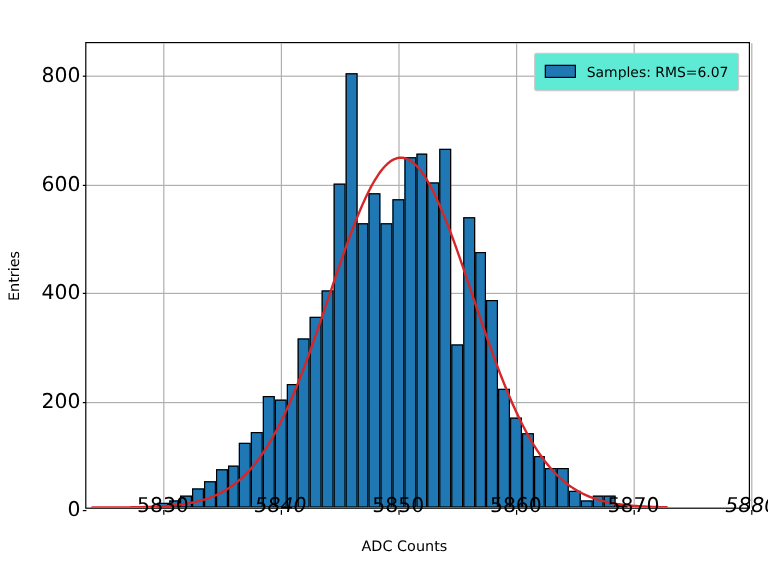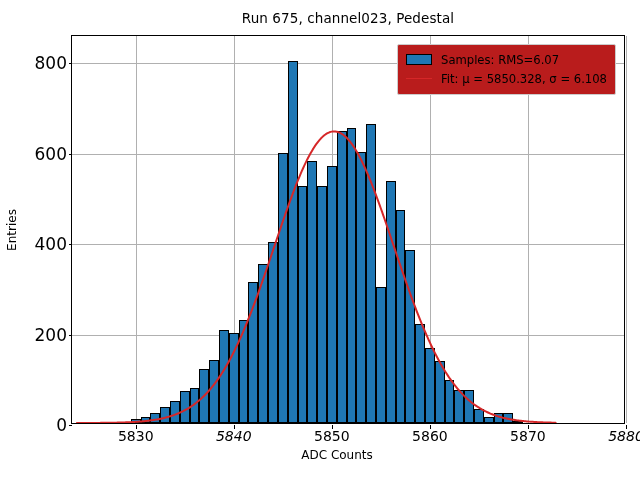--- a/index.html
+++ b/index.html
@@ -23,21 +23,21 @@
   #plotclip{position:absolute;inset:0;overflow:hidden;}
 
   .gridline-h,.gridline-v{position:absolute;background:#b0b0b0;}
   .gridline-h{left:0;width:100%;height:1px;}
   .gridline-v{top:0;height:100%;width:1px;}
 
   
   .xtick{position:absolute;top:389px;width:1px;height:3.5px;background:#000;}
   .ytick{position:absolute;left:-3.5px;width:3.5px;height:1px;background:#000;}
   .xticklabel{
-    position:absolute;top:392px;font-size:14px;color:#000;
+    position:absolute;top:376px;font-size:17px;color:#000;
     transform:translateX(-50%);white-space:nowrap;text-align:right;
   }
   .yticklabel{
     position:absolute;right:100%;margin-right:5px;font-size:17px;color:#000;
     transform:translateY(-50%);white-space:nowrap;text-align:center;
   }
 
   
   #xlabel{
     position:absolute;left:60px;top:448px;width:554px;text-align:center;
@@ -55,42 +55,41 @@
   
   .bar{position:absolute;bottom:0;background:#1f77b4;
        border:1px solid #000;box-sizing:border-box;}
 
   
   #fitcurve{position:absolute;left:0;top:0;width:100%;height:100%;
             overflow:visible;pointer-events:none;}
 
   
   #legend{
-    position:absolute;right:8px;top:8px;background:#b91c1c;
+    position:absolute;right:8px;top:8px;background:#5eead4;
     border:1px solid #cccccc;border-radius:2px;
     padding:5px 8px 6px 8px;font-size:11.6px;color:#000;
     box-shadow:0 0 0 0 rgba(0,0,0,0);
   }
   .legend-row{display:flex;align-items:center;height:19px;white-space:nowrap;}
   .legend-swatch-patch{
     width:26px;height:11px;background:#1f77b4;border:1px solid #000;
     box-sizing:border-box;margin-right:9px;flex:0 0 auto;
   }
   .legend-swatch-line{
     width:26px;height:0;border-top:1.6px solid #d62728;margin-right:9px;
     flex:0 0 auto;
   }
   .legend-label{font-size:11.6px;}
 </style>
 </head>
 <body>
 
 <div id="figure">
 
-  <div id="chart-title">Run 675, channel023, Pedestal</div>
 
   <div id="ylabel">
     <span>Entries</span>
   </div>
 
   <div id="axes">
     <div id="grid-h">
         <div class="gridline-h" style="top: 298.535px;"></div>
         <div class="gridline-h" style="top: 208.07px;"></div>
         <div class="gridline-h" style="top: 117.605px;"></div>
@@ -178,21 +177,17 @@
         <div class="xticklabel" style="left: 455.947px;">5870</div>
         <div class="xtick" style="left: 554px;"></div>
         <div class="xticklabel" style="left: 554px; font-style: italic;">5880</div>
       </div>
 
     <div id="legend">
       <div class="legend-row">
         <span class="legend-swatch-patch"></span>
         <span class="legend-label">Samples: RMS=6.07</span>
       </div>
-      <div class="legend-row">
-        <span class="legend-swatch-line"></span>
-        <span class="legend-label">Fit: μ = 5850.328, σ = 6.108</span>
-      </div>
     </div>
   </div>
 
   <div id="xlabel">ADC Counts</div>
 </div>
 
 </body></html>

